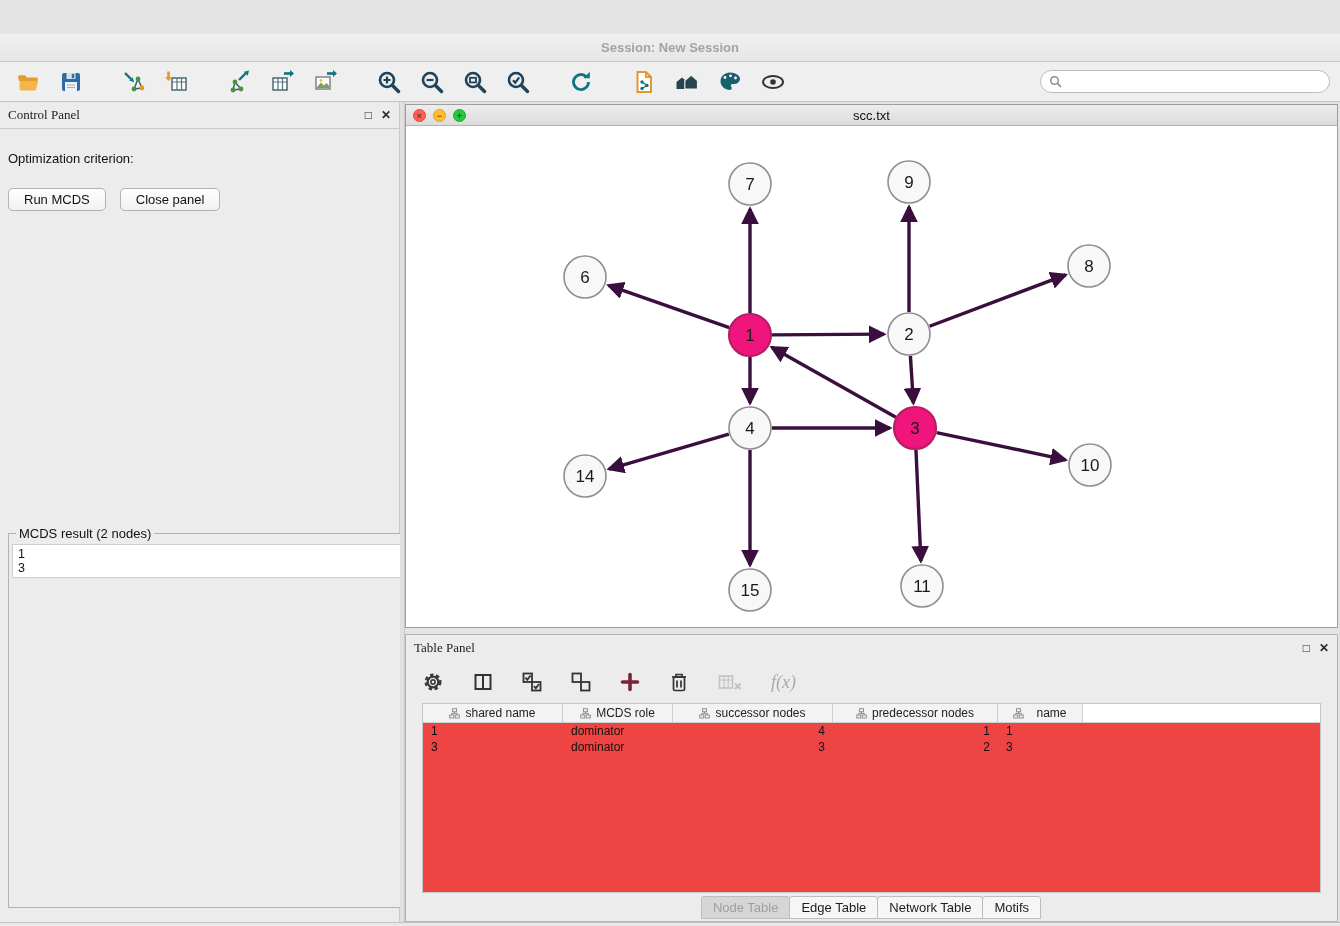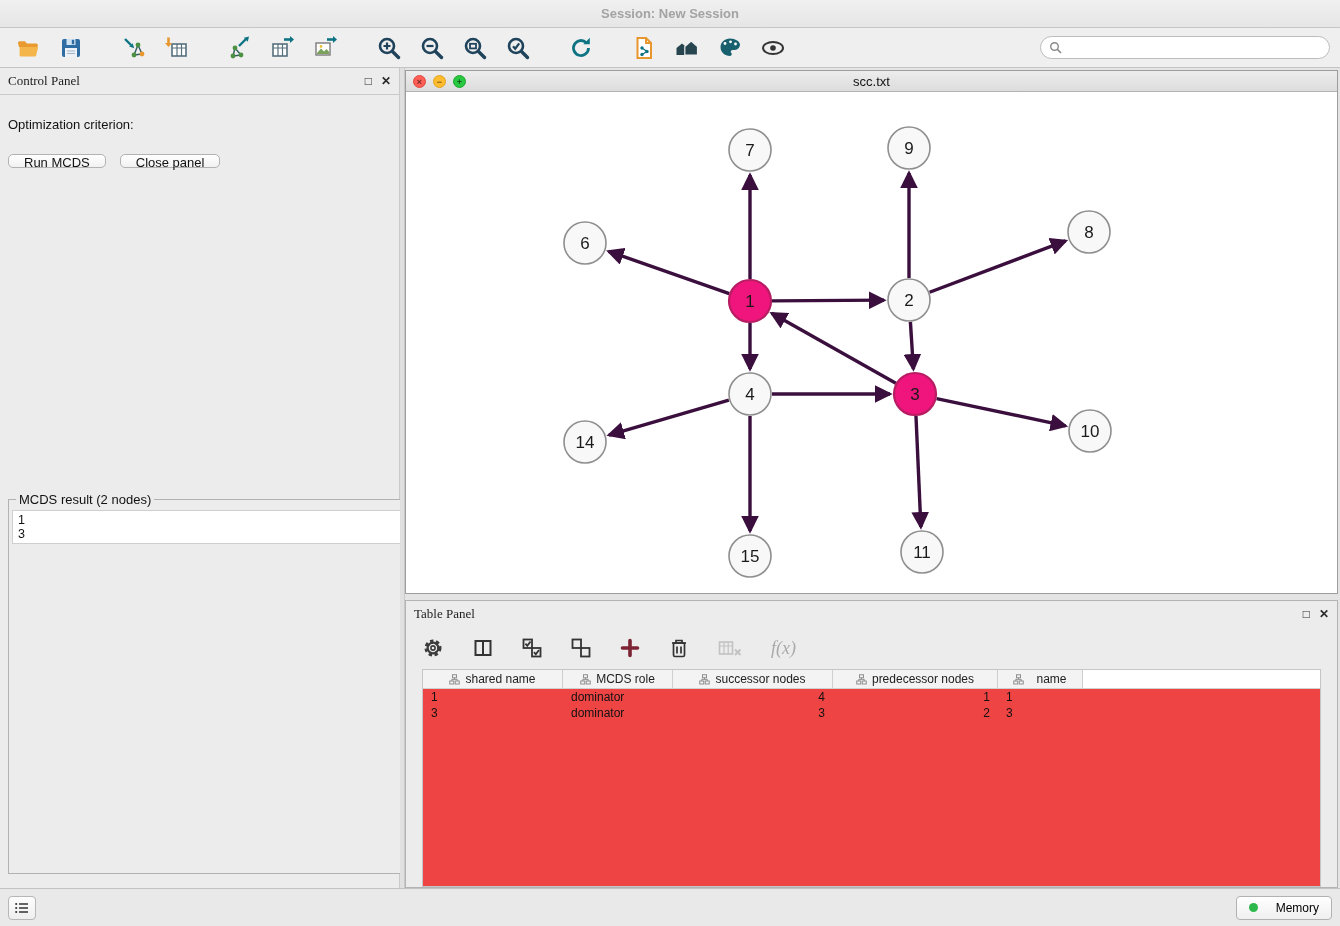--- a/index.html
+++ b/index.html
@@ -6,21 +6,21 @@
   html,body { background:#555; }
   .app {
     position:relative; width:1340px; height:926px; background:#e4e4e4;
     font-family:"Liberation Sans","DejaVu Sans",sans-serif; font-size:13px; color:#111;
     overflow:hidden;
   }
   
   .titlebar {
     height:28px; background:linear-gradient(#f0f0f0,#e6e6e6);
     border-bottom:1px solid #c6c6c6; display:flex; align-items:center; justify-content:center;
-    color:#a3a3a3; font-weight:bold; font-size:13px;
+    color:#a3a3a3; font-weight:bold; font-size:13px;margin-top:34px;
   }
   
   .toolbar {
     height:40px; background:#efefef; border-bottom:1px solid #c4c4c4;
     display:flex; align-items:center; padding:0 10px; gap:8px;
   }
   .tbtn { width:35px; height:32px; display:flex; align-items:center; justify-content:center; border-radius:4px; }
   .tgap { width:12px; }
   .search {
     margin-left:auto; width:290px; height:23px; background:#fff; border:1px solid #bcbcbc;
@@ -51,21 +51,21 @@
   .dropdown {
     width:312px; height:24px; background:#fff; border:1px solid #aeaeae; border-radius:4px;
     display:flex; align-items:center; padding-left:10px; font-size:13px;
   }
   .stepper { margin-left:auto; width:19px; height:100%; border-left:1px solid #d6d6d6;
     display:flex; flex-direction:column; align-items:center; justify-content:center; gap:2px; }
   .tri-up { width:0; height:0; border-left:3.5px solid transparent; border-right:3.5px solid transparent; border-bottom:4.5px solid #555; }
   .tri-dn { width:0; height:0; border-left:3.5px solid transparent; border-right:3.5px solid transparent; border-top:4.5px solid #555; }
   .btn-row { margin-top:13px; display:flex; gap:14px; }
   .mac-btn {
-    height:14px; padding:0 15px; background:linear-gradient(#ffffff,#f1f1f1);
+    height:23px; padding:0 15px; background:linear-gradient(#ffffff,#f1f1f1);
     border:1px solid #b2b2b2; border-radius:5px; font-size:13px; font-family:inherit; color:#111;
   }
   .result-box {
     margin-top:auto; margin-bottom:6px; width:412px; height:382px;
     border:1px solid #b2b2b2; padding:3px; background:#ececec;
   }
   .result-box legend { font-size:13px; padding:0 3px; margin-left:4px; }
   .result-text {
     width:100%; height:100%; background:#fff; border:1px solid #cfcfcf;
     font-size:12.5px; padding:2px 5px; white-space:pre; overflow:auto; color:#111;
@@ -510,20 +510,26 @@
               </div>
               <div class="tr">
                 <div class="td" style="width: 140px; text-align: left;">3</div>
                 <div class="td" style="width: 110px; text-align: left;">dominator</div>
                 <div class="td" style="width: 160px; text-align: right;">3</div>
                 <div class="td" style="width: 165px; text-align: right;">2</div>
                 <div class="td" style="width: 85px; text-align: left;">3</div>
               </div>
             </div>
         </div>
+        <div class="tp-tabs" id="tp-tabs">
+            <div class="tp-tab active">Node Table</div>
+            <div class="tp-tab">Edge Table</div>
+            <div class="tp-tab">Network Table</div>
+            <div class="tp-tab">Motifs</div>
+          </div>
       </div>
     </div>
   </div>
 
   <div class="statusbar">
     <div class="sb-btn">
       <svg width="16" height="16" viewBox="0 0 16 16">
         <g stroke="#333" stroke-width="1.6">
             <path d="M5 4h9M5 8h9M5 12h9"></path>
           </g>

